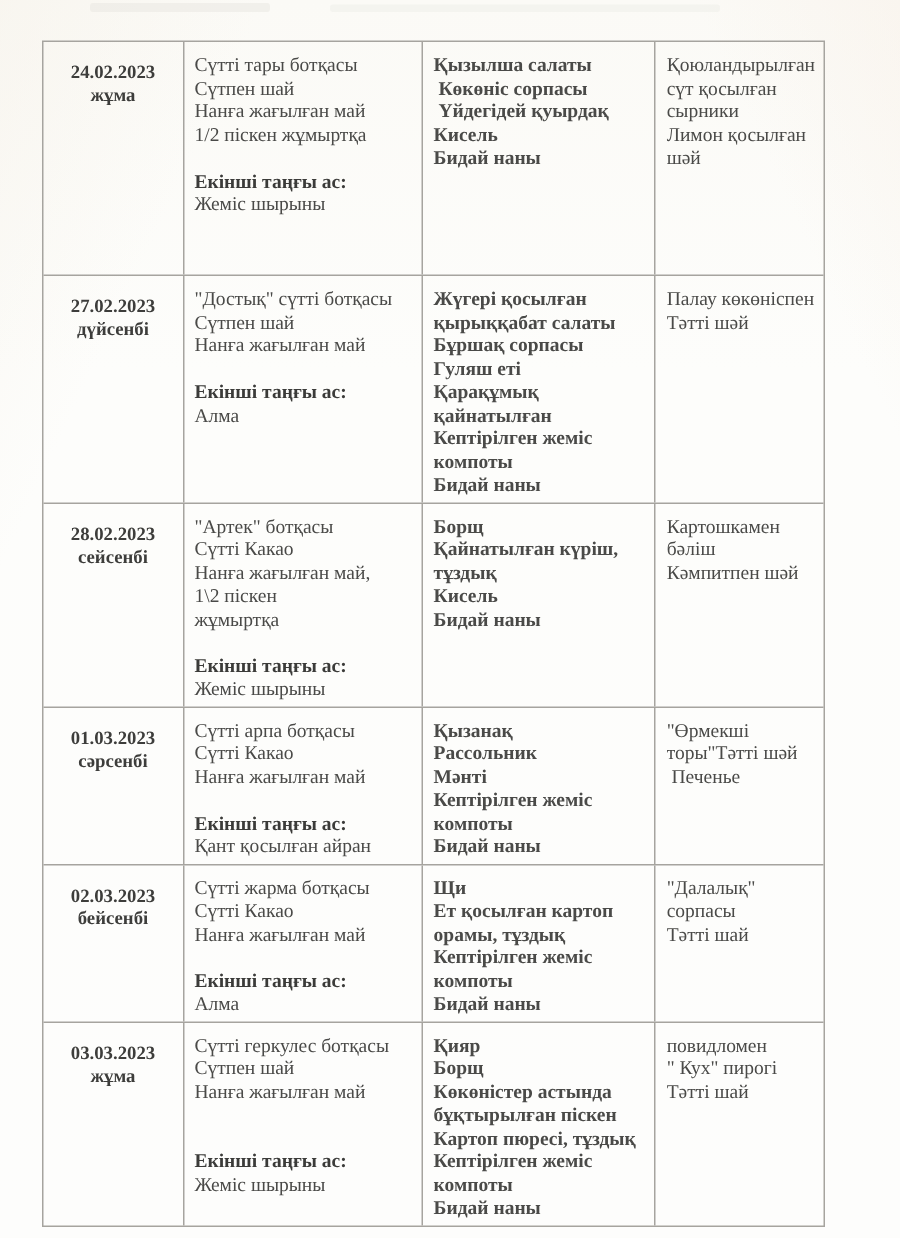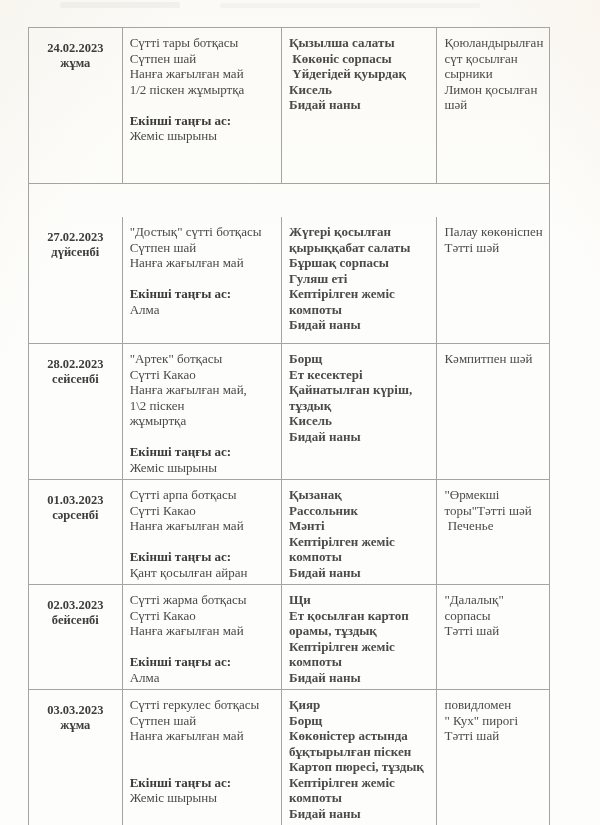--- a/index.html
+++ b/index.html
@@ -39,21 +39,21 @@
     border: 1px solid #a6a49f;
     box-sizing: border-box;
     background: transparent;
   }
   .row {
     display: flex;
     border-bottom: 1px solid #a6a49f;
   }
   .row:last-child { border-bottom: none; }
   .row:nth-of-type(1) { min-height: 155px; }
-  .row:nth-of-type(2) { min-height: 126px; margin-top: 33px; }
+  .row:nth-of-type(2) { min-height: 126px; }
   .row:nth-of-type(3) { min-height: 135px; }
   .row:nth-of-type(4) { min-height: 98px; }
   .row:nth-of-type(5) { min-height: 95px; }
   .row:nth-of-type(6) { min-height: 129px; }
 
   .cell {
     box-sizing: border-box;
     border-right: 1px solid #a6a49f;
     padding: 7px 3px 4px 7px;
     font-size: 13px;
@@ -131,20 +131,21 @@
           <div class="line">Сүтпен шай</div>
           <div class="line">Нанға жағылған май</div>
           <div class="line">&nbsp;</div>
           <div class="line label-bold">Екінші таңғы ас:</div>
           <div class="line">Алма</div>
         </div>
     <div class="cell c-lunch">
           <div class="line">Жүгері қосылған қырыққабат салаты</div>
           <div class="line">Бұршақ сорпасы</div>
           <div class="line">Гуляш еті</div>
+          <div class="line">Қарақұмық қайнатылған</div>
           <div class="line">Кептірілген жеміс компоты</div>
           <div class="line">Бидай наны</div>
         </div>
     <div class="cell c-snack">
           <div class="line">Палау көкөніспен</div>
           <div class="line">Тәтті шәй</div>
         </div>
   </div>
 
   <div class="row">
@@ -157,26 +158,26 @@
           <div class="line">Сүтті Какао</div>
           <div class="line">Нанға жағылған май,</div>
           <div class="line">1\2 піскен</div>
           <div class="line">жұмыртқа</div>
           <div class="line">&nbsp;</div>
           <div class="line label-bold">Екінші таңғы ас:</div>
           <div class="line">Жеміс шырыны</div>
         </div>
     <div class="cell c-lunch">
           <div class="line">Борщ</div>
-          <div class="line">Ет кесектері</div>
           <div class="line">Қайнатылған күріш, тұздық</div>
           <div class="line">Кисель</div>
           <div class="line">Бидай наны</div>
         </div>
     <div class="cell c-snack">
+          <div class="line">Картошкамен бәліш</div>
           <div class="line">Кәмпитпен шәй</div>
         </div>
   </div>
 
   <div class="row">
     <div class="cell c-date">
       <div class="date-text">01.03.2023</div>
       <div class="day-text">сәрсенбі</div>
     </div>
     <div class="cell c-breakfast">

